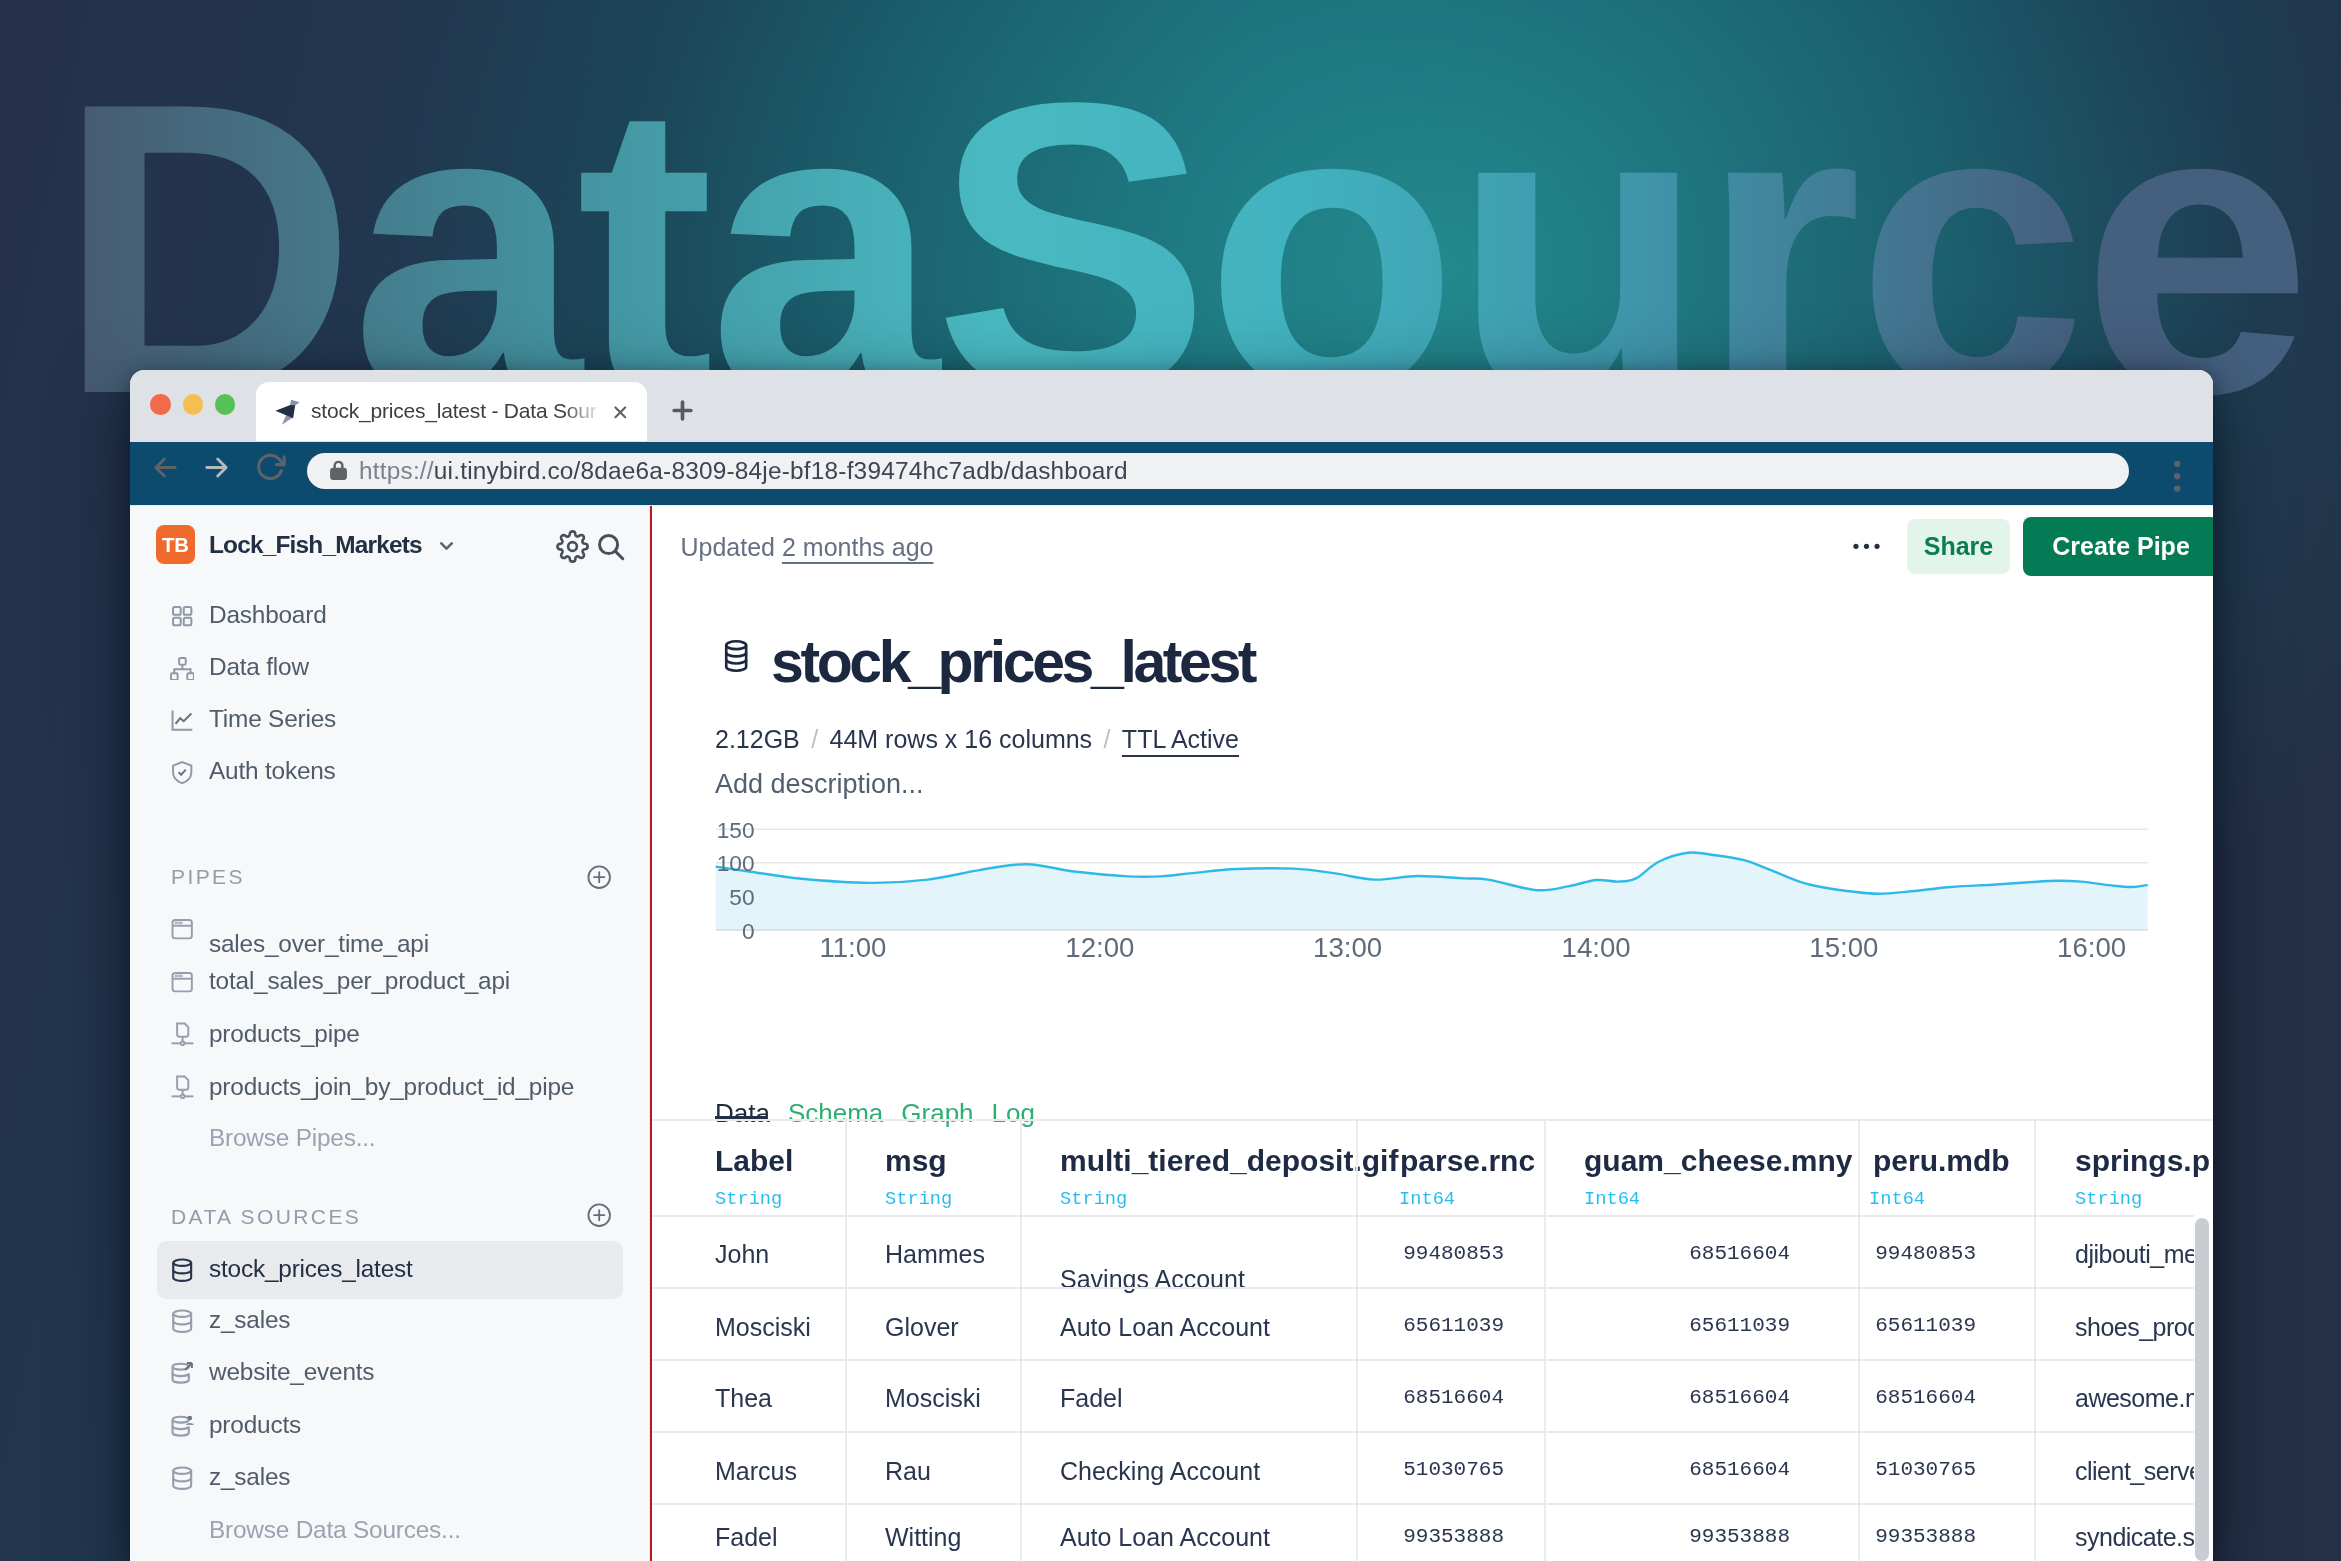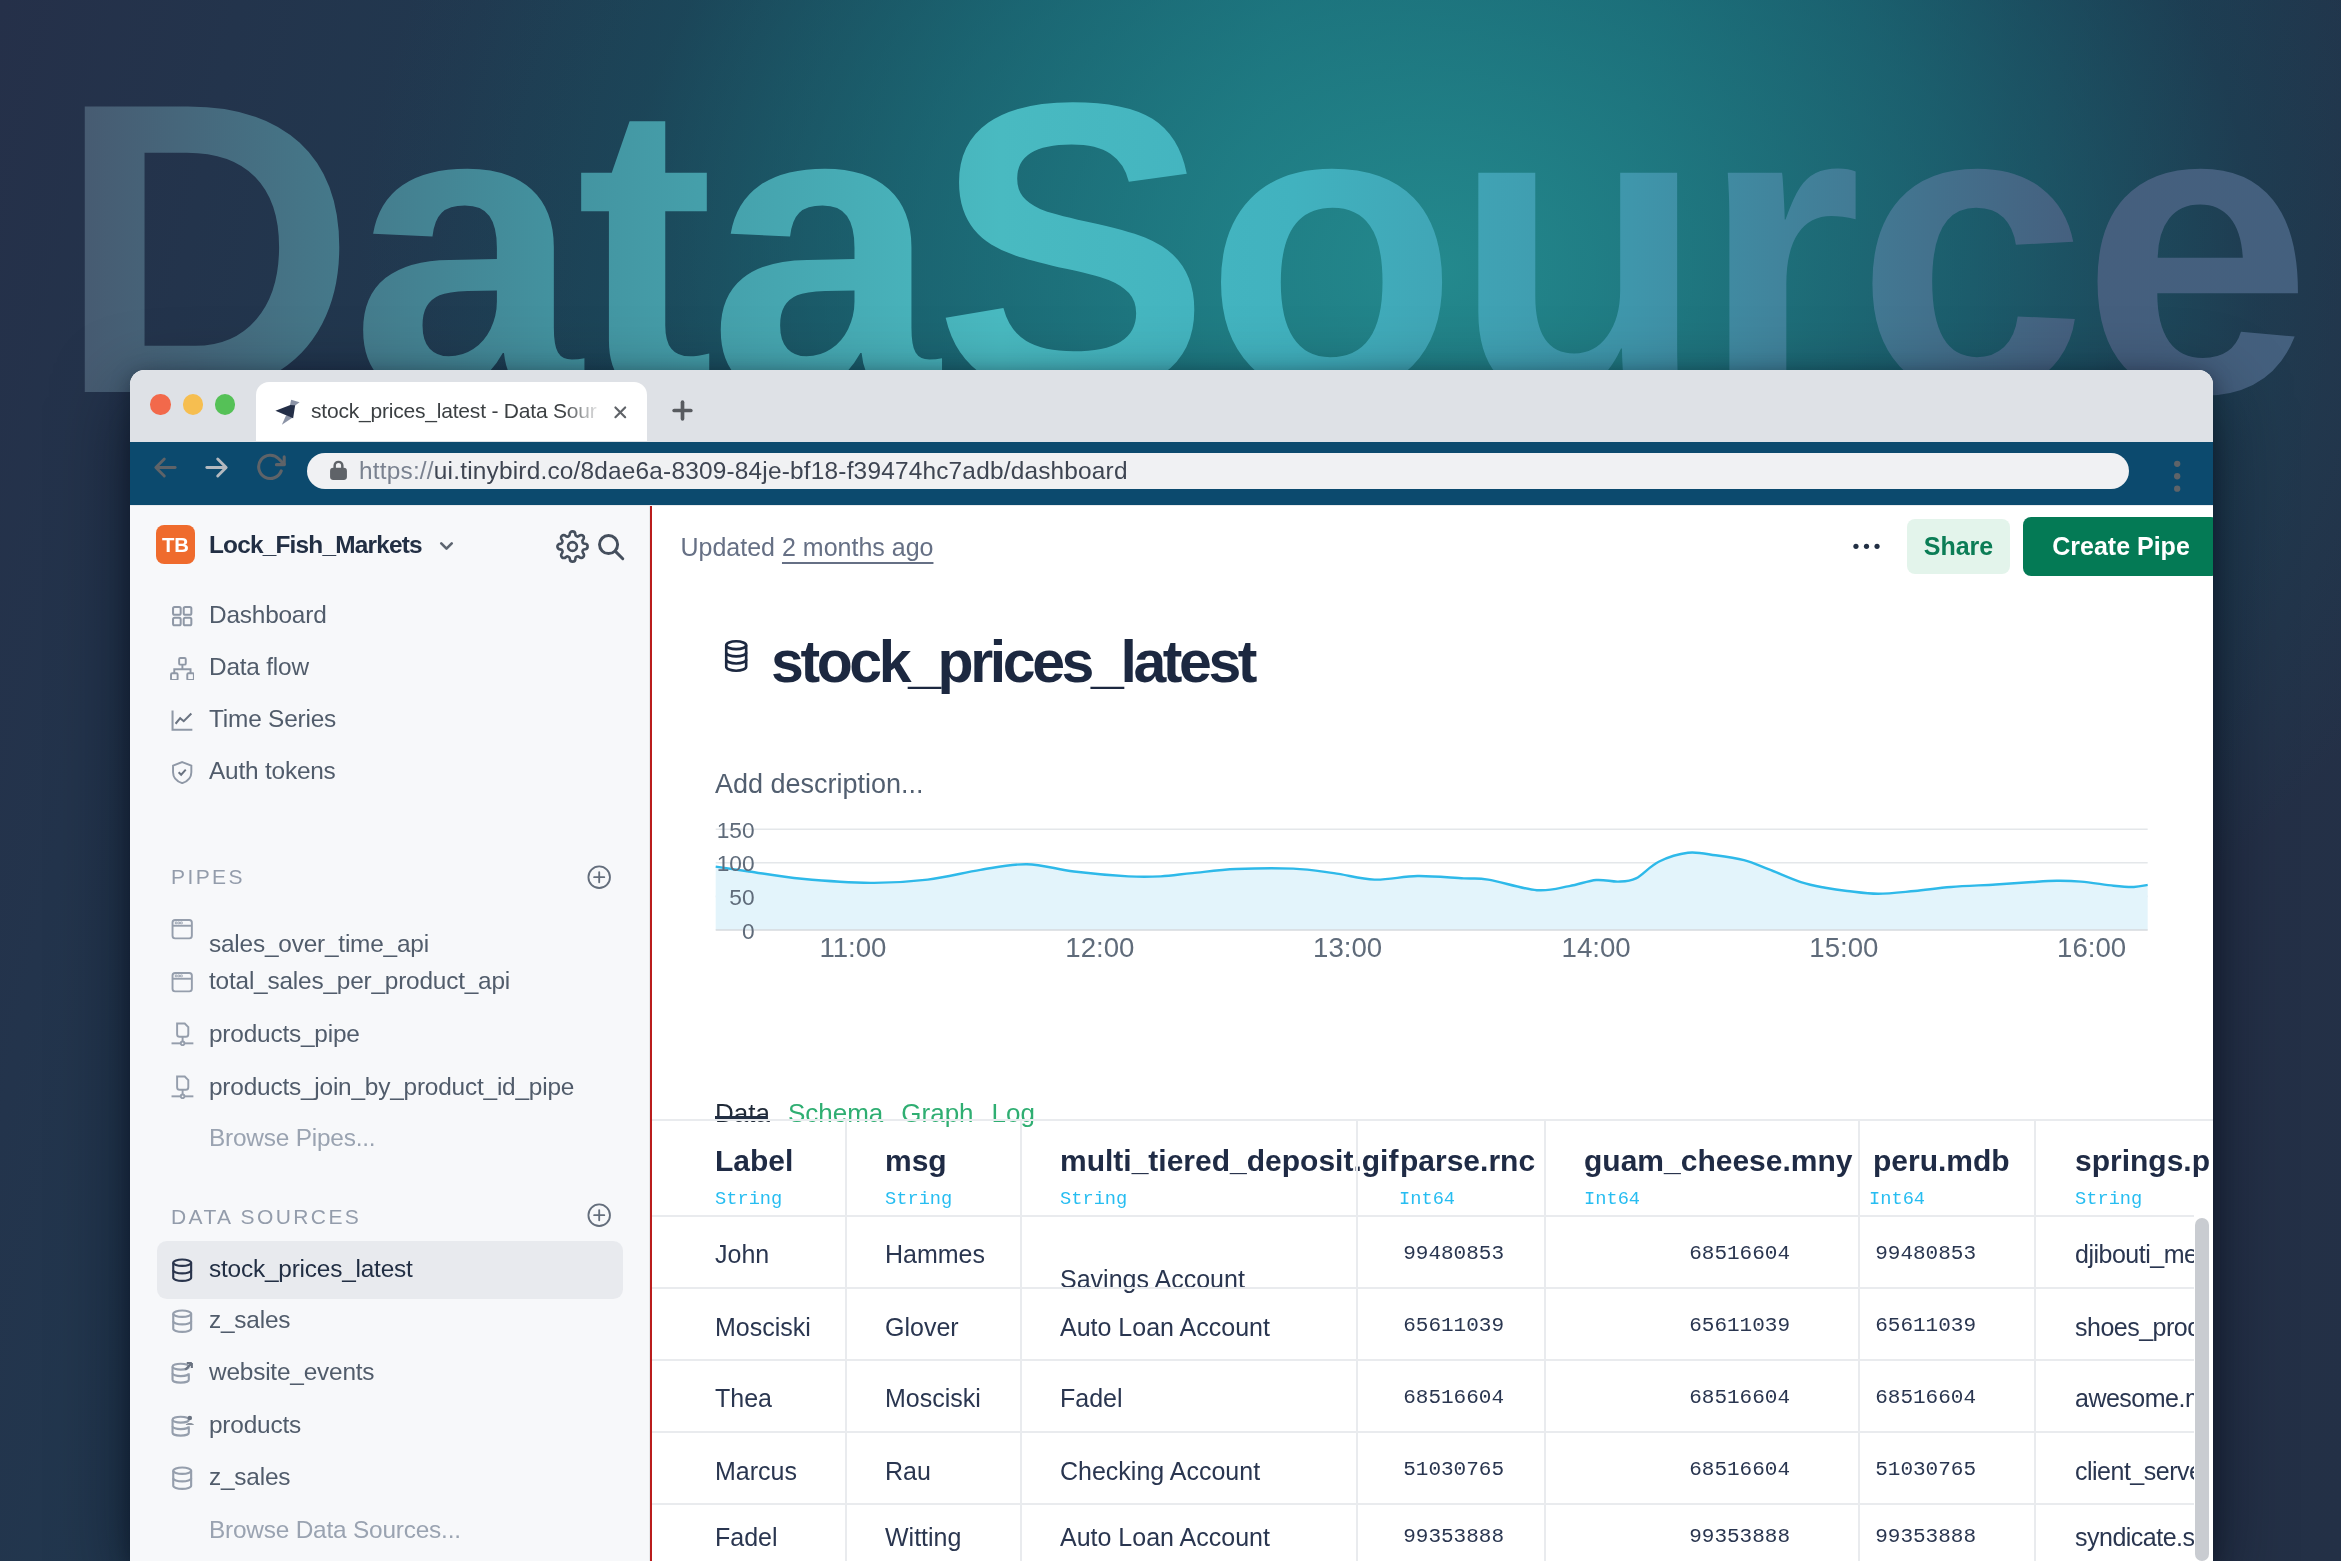--- a/index.html
+++ b/index.html
@@ -250,20 +250,21 @@
         </svg>
         <div class="btn-share">Share</div>
         <div class="btn-create">Create Pipe</div>
         <svg class="abs" style="left:72px;top:133px" width="24.4" height="34" viewBox="0 0 24 32" fill="none" stroke="#1c2840" stroke-width="2.6">
           <ellipse cx="12" cy="5.4" rx="9.8" ry="3.9"></ellipse>
           <path d="M2.2 5.4 V26.6 c0 2.1 4.4 3.9 9.8 3.9 s9.8-1.8 9.8-3.9 V5.4"></path>
           <path d="M21.8 12.5 c0 2.1-4.4 3.9-9.8 3.9 S2.2 14.6 2.2 12.5"></path>
           <path d="M21.8 19.5 c0 2.1-4.4 3.9-9.8 3.9 S2.2 21.6 2.2 19.5"></path>
         </svg>
         <div class="title">stock_prices_latest</div>
+        <div class="meta"><b style="font-weight:normal;color:#2a3650;">2.12GB</b><span class="sep">/</span>44M rows x 16 columns<span class="sep">/</span><span style="text-decoration:underline;text-underline-offset:6.5px;">TTL Active</span></div>
         <div class="desc">Add description...</div>
         <svg class="abs" style="left:0;top:307px" width="1561" height="199" viewBox="0 0 1919 245">
           <line x1="77" y1="20" x2="1840" y2="20" stroke="#e4e7ea" stroke-width="2"></line>
           <line x1="77" y1="61.3" x2="1840" y2="61.3" stroke="#e4e7ea" stroke-width="2"></line>
           <line x1="77" y1="102.7" x2="1840" y2="102.7" stroke="#e4e7ea" stroke-width="2"></line>
           <path fill="#e3f4fb" d="M77,66 C83.8,67.0 100.3,69.5 118,72 C135.7,74.5 158.0,78.7 183,81 C208.0,83.3 242.2,85.8 268,86 C293.8,86.2 315.5,84.7 338,82 C360.5,79.3 382.7,73.2 403,70 C423.3,66.8 440.8,62.7 460,63 C479.2,63.3 497.2,69.5 518,72 C538.8,74.5 567.2,77.0 585,78 C602.8,79.0 611.8,78.7 625,78 C638.2,77.3 648.5,75.5 664,74 C679.5,72.5 697.3,69.9 718,69 C738.7,68.1 768.0,67.7 788,68.5 C808.0,69.3 821.3,71.8 838,74 C854.7,76.2 870.8,81.4 888,82 C905.2,82.6 922.7,77.8 941,77.5 C959.3,77.2 983.5,79.8 998,80.5 C1012.5,81.2 1013.0,79.6 1028,82 C1043.0,84.4 1071.3,93.7 1088,95 C1104.7,96.3 1115.8,92.1 1128,90 C1140.2,87.9 1151.0,83.4 1161,82.5 C1171.0,81.6 1179.8,84.8 1188,84.5 C1196.2,84.2 1201.7,84.6 1210,80.5 C1218.3,76.4 1227.3,65.2 1238,60 C1248.7,54.8 1262.3,50.3 1274,49 C1285.7,47.7 1296.5,50.5 1308,52 C1319.5,53.5 1332.2,55.2 1343,58 C1353.8,60.8 1361.3,64.5 1373,69 C1384.7,73.5 1401.3,81.2 1413,85 C1424.7,88.8 1433.5,90.2 1443,92 C1452.5,93.8 1459.2,94.8 1470,96 C1480.8,97.2 1494.2,99.5 1508,99.5 C1521.8,99.5 1538.0,97.4 1553,96 C1568.0,94.6 1581.3,92.3 1598,91 C1614.7,89.7 1636.3,89.0 1653,88 C1669.7,87.0 1685.5,85.8 1698,85 C1710.5,84.2 1718.0,83.6 1728,83.5 C1738.0,83.4 1746.3,83.5 1758,84.5 C1769.7,85.5 1787.2,88.4 1798,89.5 C1808.8,90.6 1816.0,91.2 1823,91 C1830.0,90.8 1837.2,88.9 1840,88.5 L1840,144 L77,144 Z"></path>
           <path fill="none" stroke="#2eb9e9" stroke-width="3" d="M77,66 C83.8,67.0 100.3,69.5 118,72 C135.7,74.5 158.0,78.7 183,81 C208.0,83.3 242.2,85.8 268,86 C293.8,86.2 315.5,84.7 338,82 C360.5,79.3 382.7,73.2 403,70 C423.3,66.8 440.8,62.7 460,63 C479.2,63.3 497.2,69.5 518,72 C538.8,74.5 567.2,77.0 585,78 C602.8,79.0 611.8,78.7 625,78 C638.2,77.3 648.5,75.5 664,74 C679.5,72.5 697.3,69.9 718,69 C738.7,68.1 768.0,67.7 788,68.5 C808.0,69.3 821.3,71.8 838,74 C854.7,76.2 870.8,81.4 888,82 C905.2,82.6 922.7,77.8 941,77.5 C959.3,77.2 983.5,79.8 998,80.5 C1012.5,81.2 1013.0,79.6 1028,82 C1043.0,84.4 1071.3,93.7 1088,95 C1104.7,96.3 1115.8,92.1 1128,90 C1140.2,87.9 1151.0,83.4 1161,82.5 C1171.0,81.6 1179.8,84.8 1188,84.5 C1196.2,84.2 1201.7,84.6 1210,80.5 C1218.3,76.4 1227.3,65.2 1238,60 C1248.7,54.8 1262.3,50.3 1274,49 C1285.7,47.7 1296.5,50.5 1308,52 C1319.5,53.5 1332.2,55.2 1343,58 C1353.8,60.8 1361.3,64.5 1373,69 C1384.7,73.5 1401.3,81.2 1413,85 C1424.7,88.8 1433.5,90.2 1443,92 C1452.5,93.8 1459.2,94.8 1470,96 C1480.8,97.2 1494.2,99.5 1508,99.5 C1521.8,99.5 1538.0,97.4 1553,96 C1568.0,94.6 1581.3,92.3 1598,91 C1614.7,89.7 1636.3,89.0 1653,88 C1669.7,87.0 1685.5,85.8 1698,85 C1710.5,84.2 1718.0,83.6 1728,83.5 C1738.0,83.4 1746.3,83.5 1758,84.5 C1769.7,85.5 1787.2,88.4 1798,89.5 C1808.8,90.6 1816.0,91.2 1823,91 C1830.0,90.8 1837.2,88.9 1840,88.5"></path>
           <line x1="77" y1="144" x2="1840" y2="144" stroke="#d6dade" stroke-width="2"></line>
           <text x="125" y="31" text-anchor="end" font-size="28" fill="#5f6b7a">150</text>
           <text x="125" y="72" text-anchor="end" font-size="28" fill="#5f6b7a">100</text>

